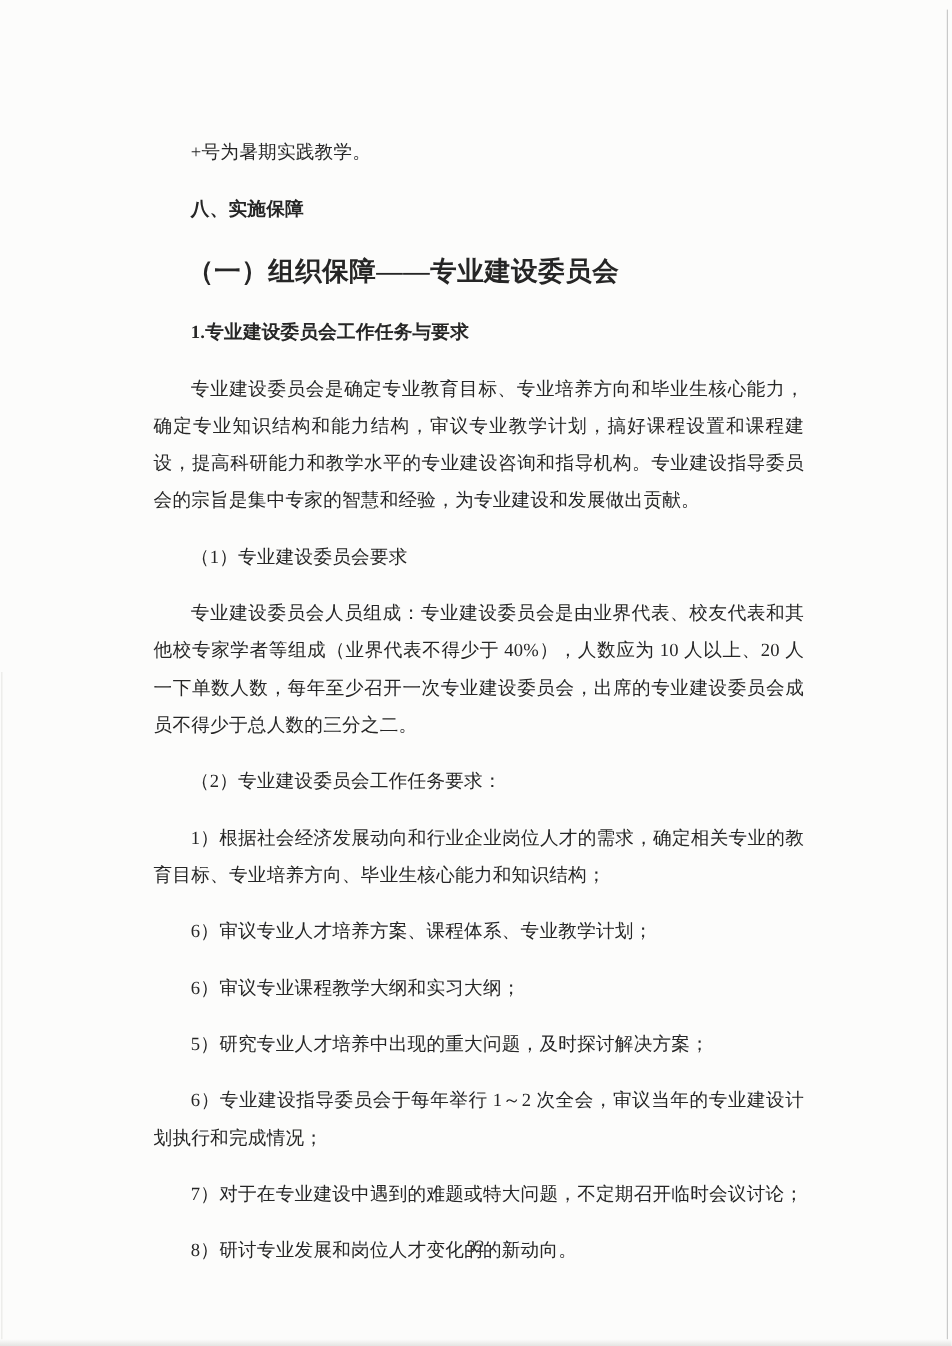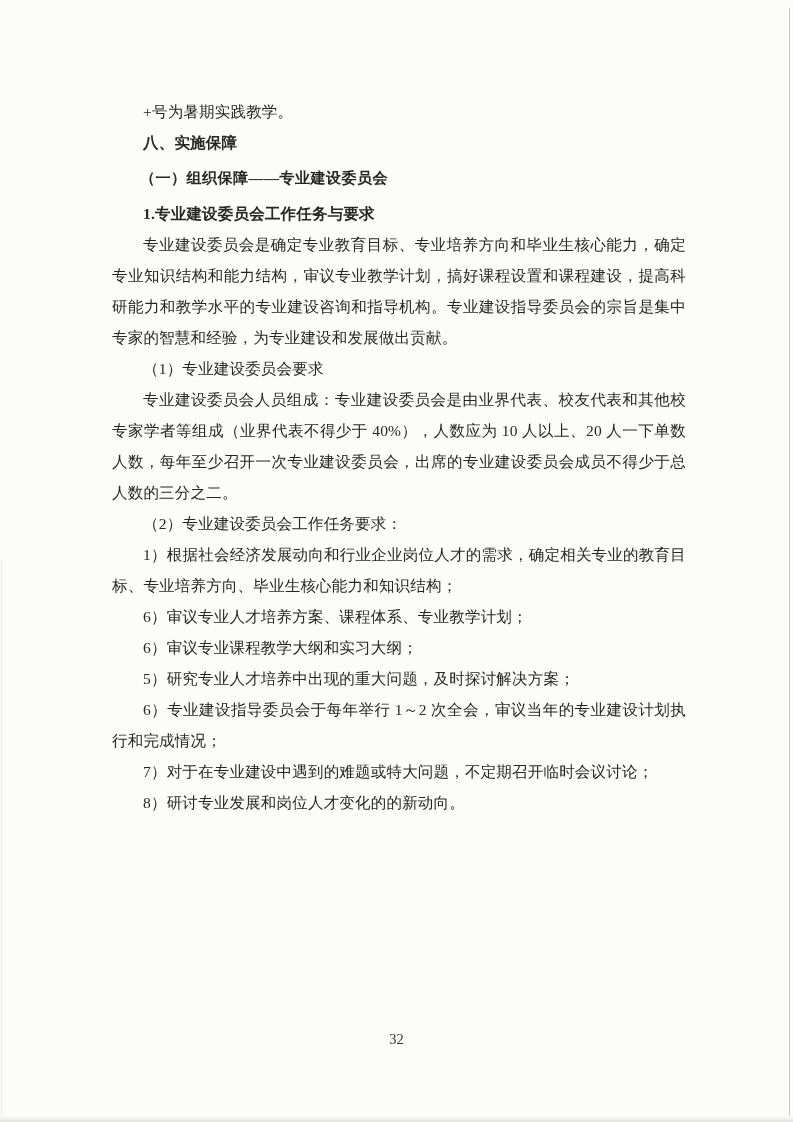--- a/index.html
+++ b/index.html
@@ -44,33 +44,33 @@
     height: 6px;
     background: linear-gradient(#fcfcfb, #e3e3e1);
   }
   .content {
     position: absolute;
     top: 96px;
     left: 112px;
     width: 574px;
   }
   .blk {
-    margin: 0;
+    margin: 16px;
     font-size: 15.5px;
     line-height: 31px;
     text-align: justify;
     text-indent: 2em;
     letter-spacing: 0.2px;
   }
   .h-section {            
     font-weight: bold;
   }
   .h-major {              
     font-weight: bold;
-    font-size: 15px;
+    font-size: 22px;
     line-height: 40px;
     text-indent: 28px;
     letter-spacing: 0.5px;
   }
   .h-sub {                
     font-weight: bold;
   }
   .page-number {
     position: absolute;
     top: 1031px;

